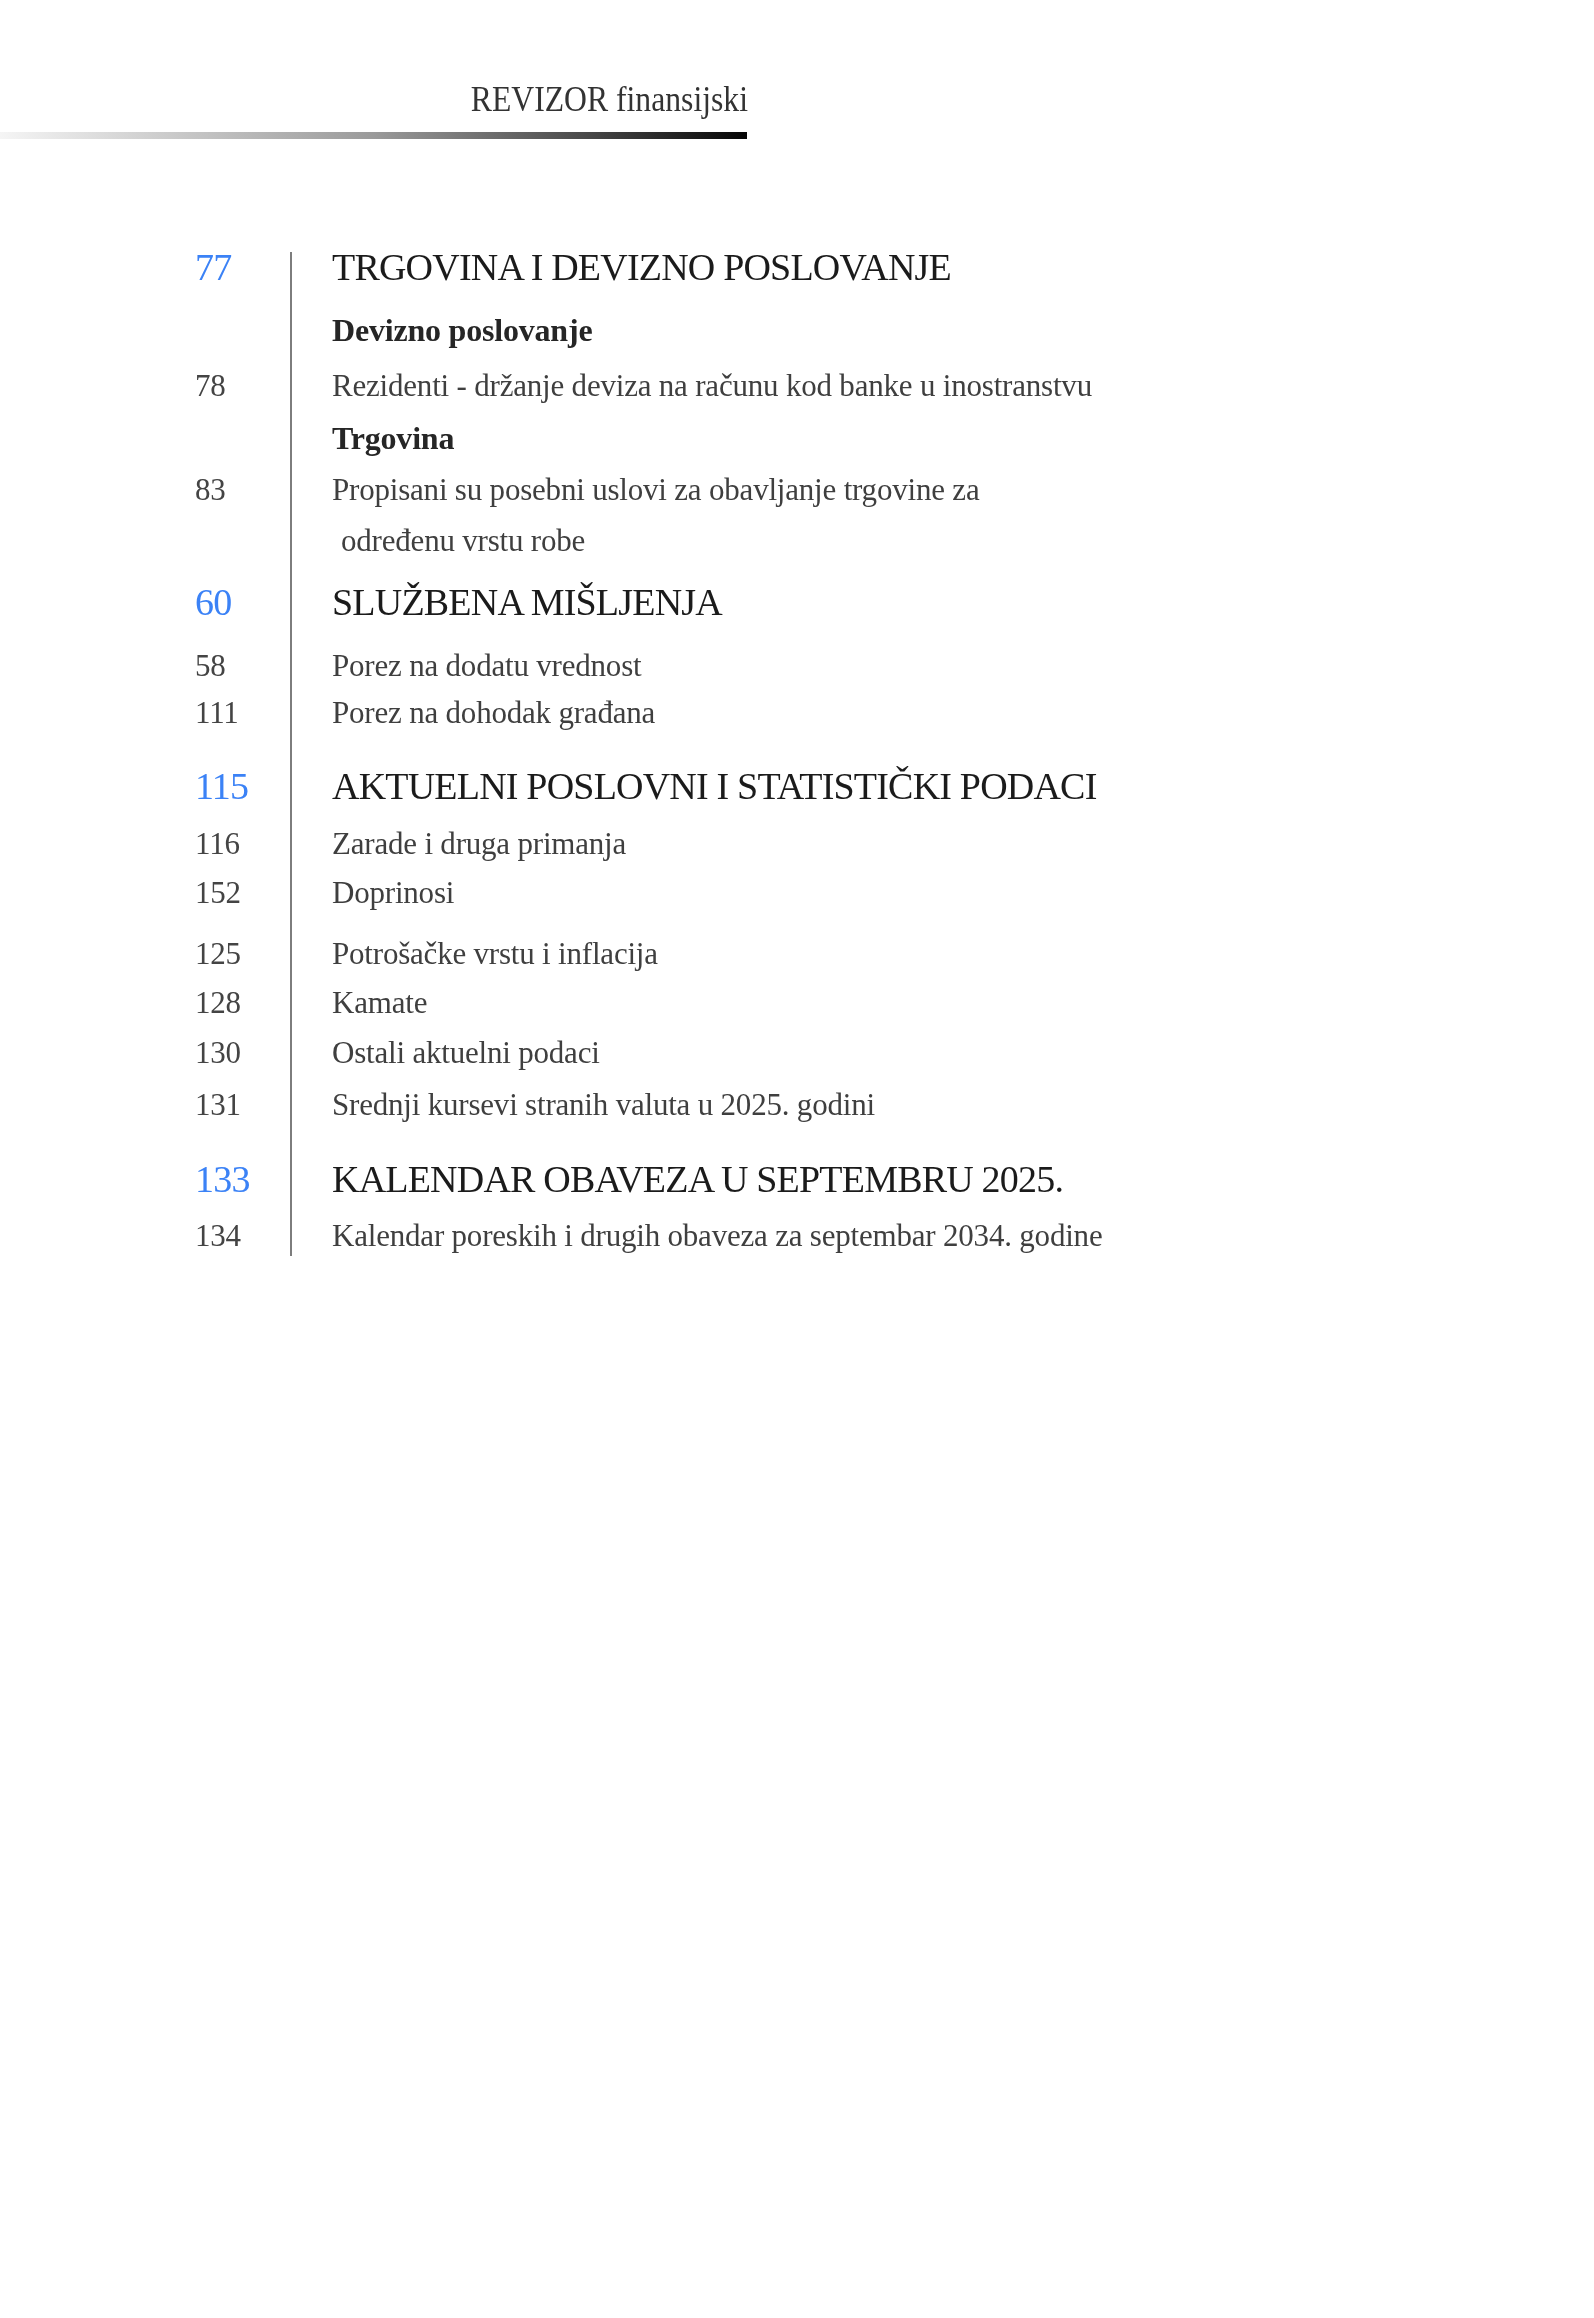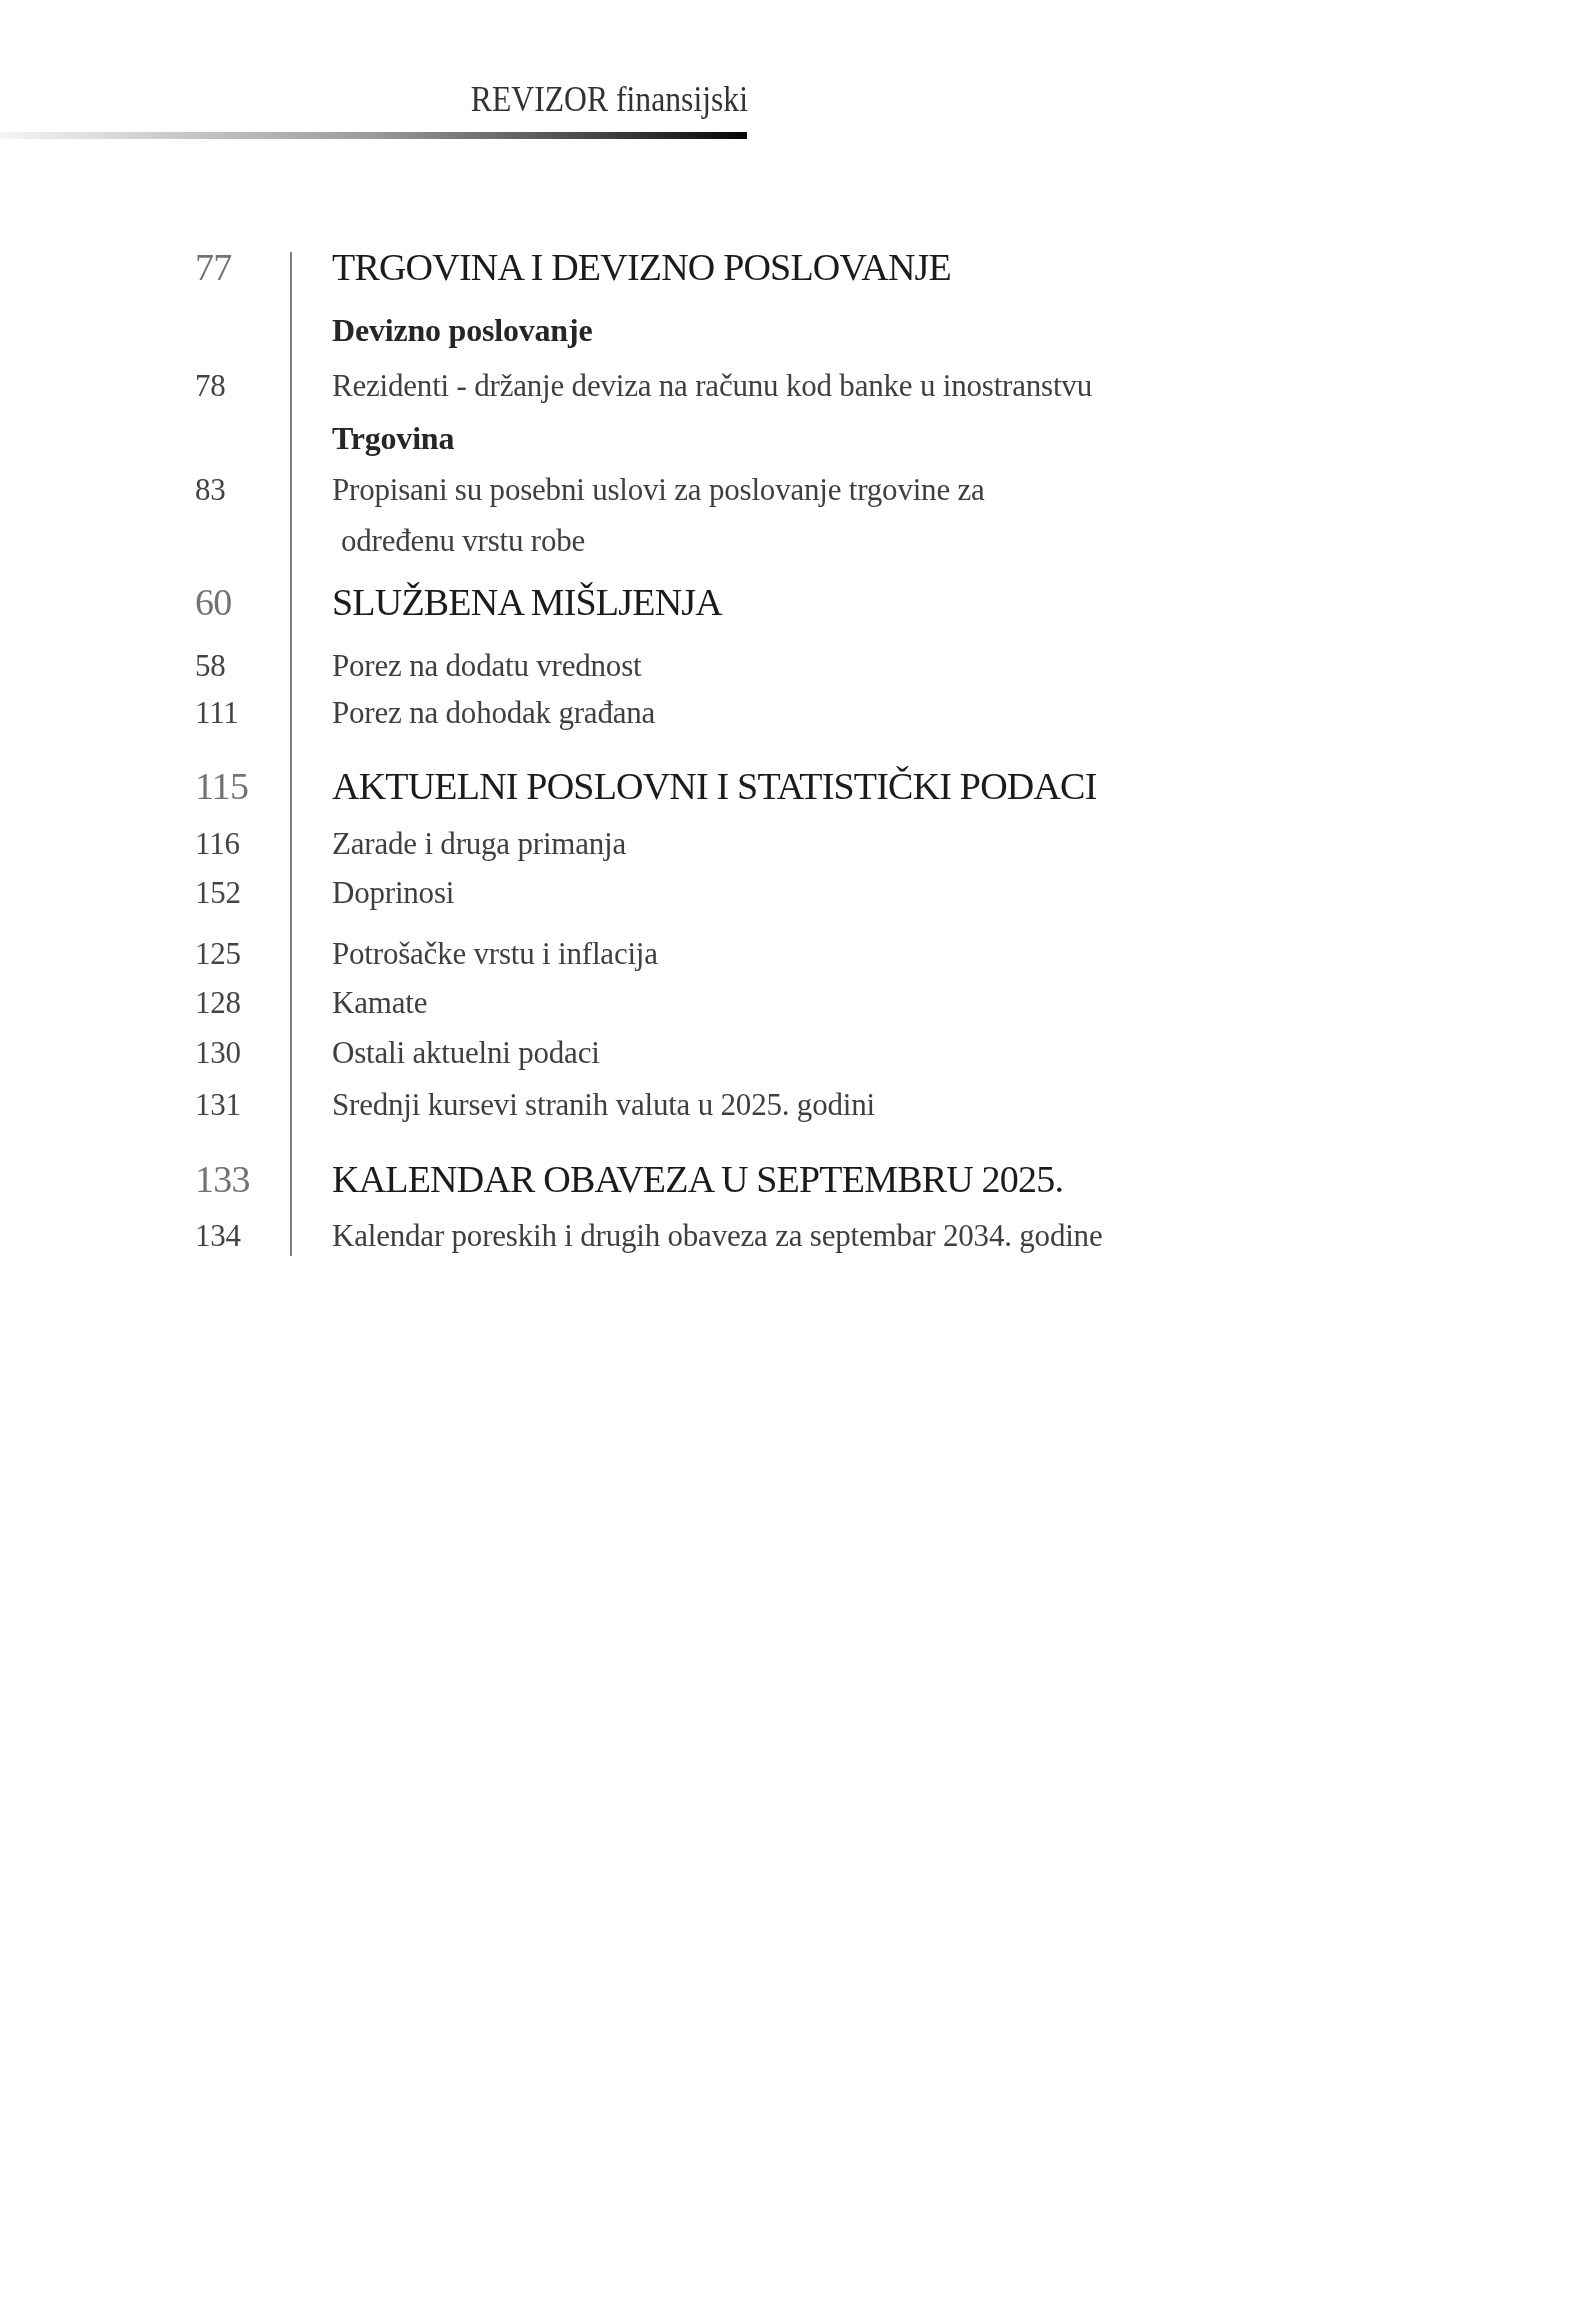--- a/index.html
+++ b/index.html
@@ -89,21 +89,21 @@
     letter-spacing: -0.2px;
   }
   .row.item .num { color: #444444; }
 
   .row.section {
     font-size: 38px;
     line-height: 1.1;
     color: #1b1b1b;
     letter-spacing: -0.8px;
   }
-  .row.section .num { color: #737373; text-align: center; }
+  .row.section .num { color: #3b82f6; text-align: center; }
 
   .row.sub {
     font-size: 32px;
     line-height: 1.15;
     font-weight: 700;
     color: #262626;
     letter-spacing: -0.2px;
   }
 </style>
 </head>
@@ -132,21 +132,21 @@
       <div class="num">78</div>
       <div class="txt">Rezidenti - držanje deviza na računu kod banke u inostranstvu</div>
     </div>
 
     <div class="row sub" style="top:420px">
       <div class="txt">Trgovina</div>
     </div>
 
     <div class="row item" style="top:472px">
       <div class="num">83</div>
-      <div class="txt">Propisani su posebni uslovi za poslovanje trgovine za</div>
+      <div class="txt">Propisani su posebni uslovi za obavljanje trgovine za</div>
       <div class="txt2">određenu vrstu robe</div>
     </div>
 
     <div class="row section" style="top:582px">
       <div class="num">60</div>
       <div class="txt">SLUŽBENA MIŠLJENJA</div>
     </div>
 
     <div class="row item" style="top:648px">
       <div class="num">58</div>

